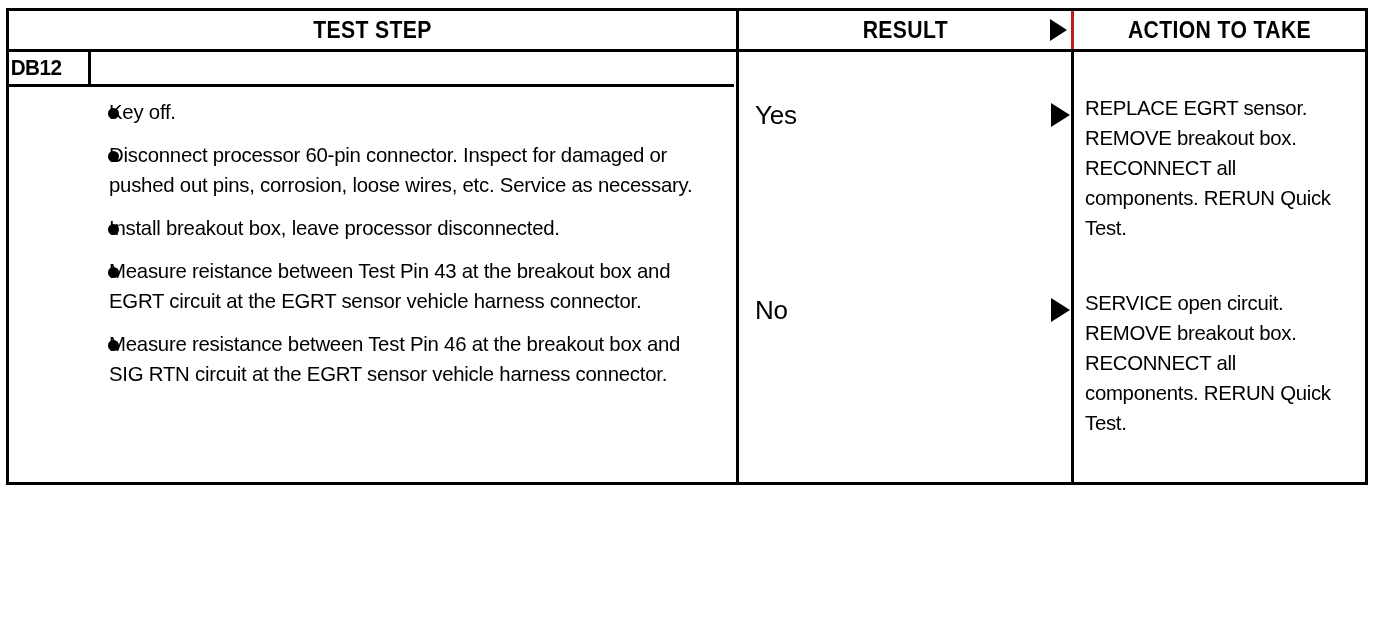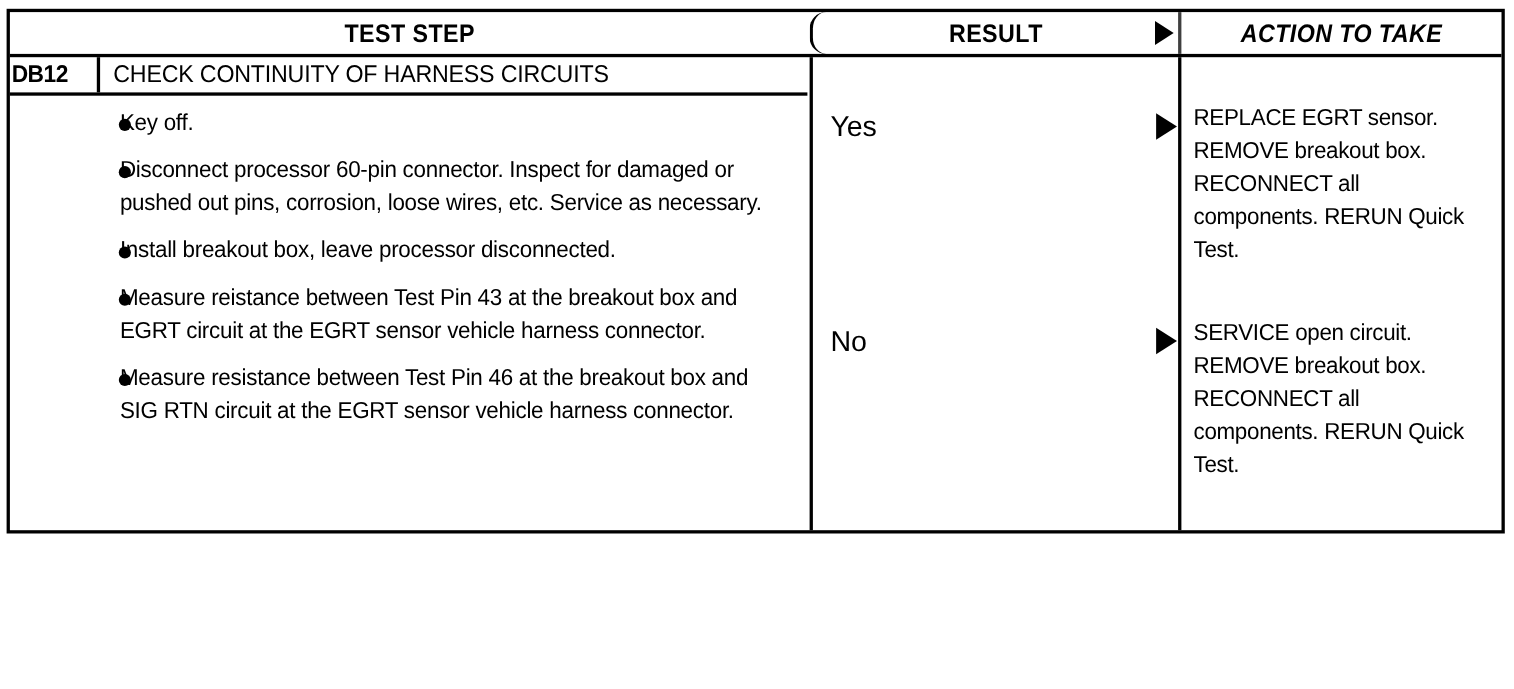--- a/index.html
+++ b/index.html
@@ -47,27 +47,25 @@
     width: 727px;
     flex: 0 0 727px;
     box-sizing: border-box;
   }
   .col-result {
     width: 335px;
     flex: 0 0 335px;
     box-sizing: border-box;
     border-left: 3px solid #000;
     position: relative;
-    border-radius: 15px;
   }
   .col-action {
     flex: 1 1 auto;
     box-sizing: border-box;
-    border-left: 3px solid #404040;
-    font-style: italic;
+    border-left: 3px solid #b91c1c;
   }
 
   .header-cell {
     height: 100%;
     display: flex;
     align-items: center;
     justify-content: center;
   }
   .header-text {
     font-weight: bold;
@@ -260,23 +258,20 @@
     </div>
 
     <div class="body-row">
 
       <div class="teststep-body">
 
         <div class="step-title-row">
           <div class="step-id-cell">
             <span class="step-id-text">DB12</span>
           </div>
-          <div class="step-title-cell">
-            <span class="step-title-text">CHECK CONTINUITY OF HARNESS CIRCUITS</span>
-          </div>
         </div>
 
         <ul class="bullet-list">
           <li class="bullet-item">
             <span class="bullet-text">Key off.</span>
           </li>
           <li class="bullet-item">
             <span class="bullet-text">Disconnect processor 60-pin connector. Inspect for damaged or pushed out pins, corrosion, loose wires, etc. Service as necessary.</span>
           </li>
           <li class="bullet-item">

